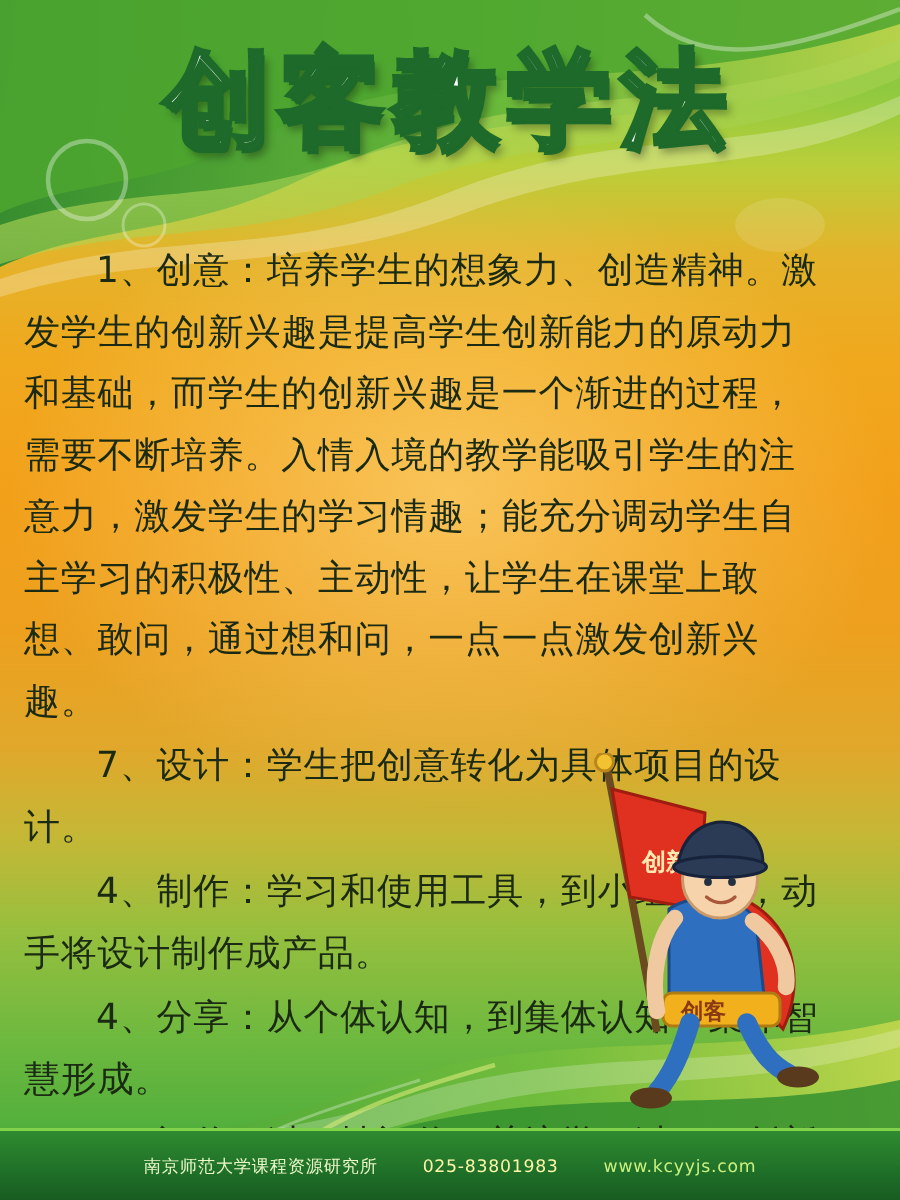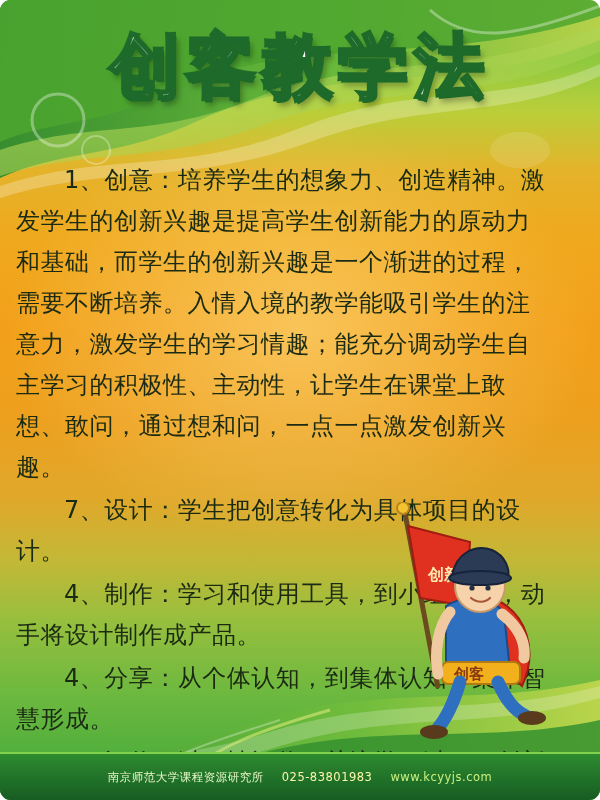--- a/index.html
+++ b/index.html
@@ -22,21 +22,20 @@
         #e4b32a 170px,
         #f0a81d 240px,
         #f2a01a 330px,
         #eda01e 420px,
         #e0a82b 500px,
         #c3b836 560px,
         #97bf3e 620px,
         #6fb93f 690px,
         #4fae3c 760px,
         #3f9f37 800px);
-    border-radius: 11px;
   }
   
   .glow {
     position: absolute;
     inset: 0;
     background:
       radial-gradient(ellipse 420px 300px at 50% 330px, rgba(255,225,140,0.55), rgba(255,200,80,0.0) 70%);
     pointer-events: none;
   }
   
@@ -111,21 +110,21 @@
     left: 0;
     bottom: 0;
     width: 600px;
     height: 46px;
     background: linear-gradient(to bottom, #2e8b2f, #1f6f28 60%, #185c22);
     border-top: 2px solid #7fd24a;
     z-index: 8;
     display: flex;
     align-items: center;
     justify-content: center;
-    gap: 18px;
+    gap: 30px;
   }
   .footer span {
     color: #e9f7c9;
     font-size: 11.5px;
     font-family: "DejaVu Sans", "Liberation Sans", sans-serif;
     letter-spacing: 0.5px;
   }
   .footer .phone { color: #fdf6a8; }
   .footer .site { color: #c9ef7f; }
 </style>

